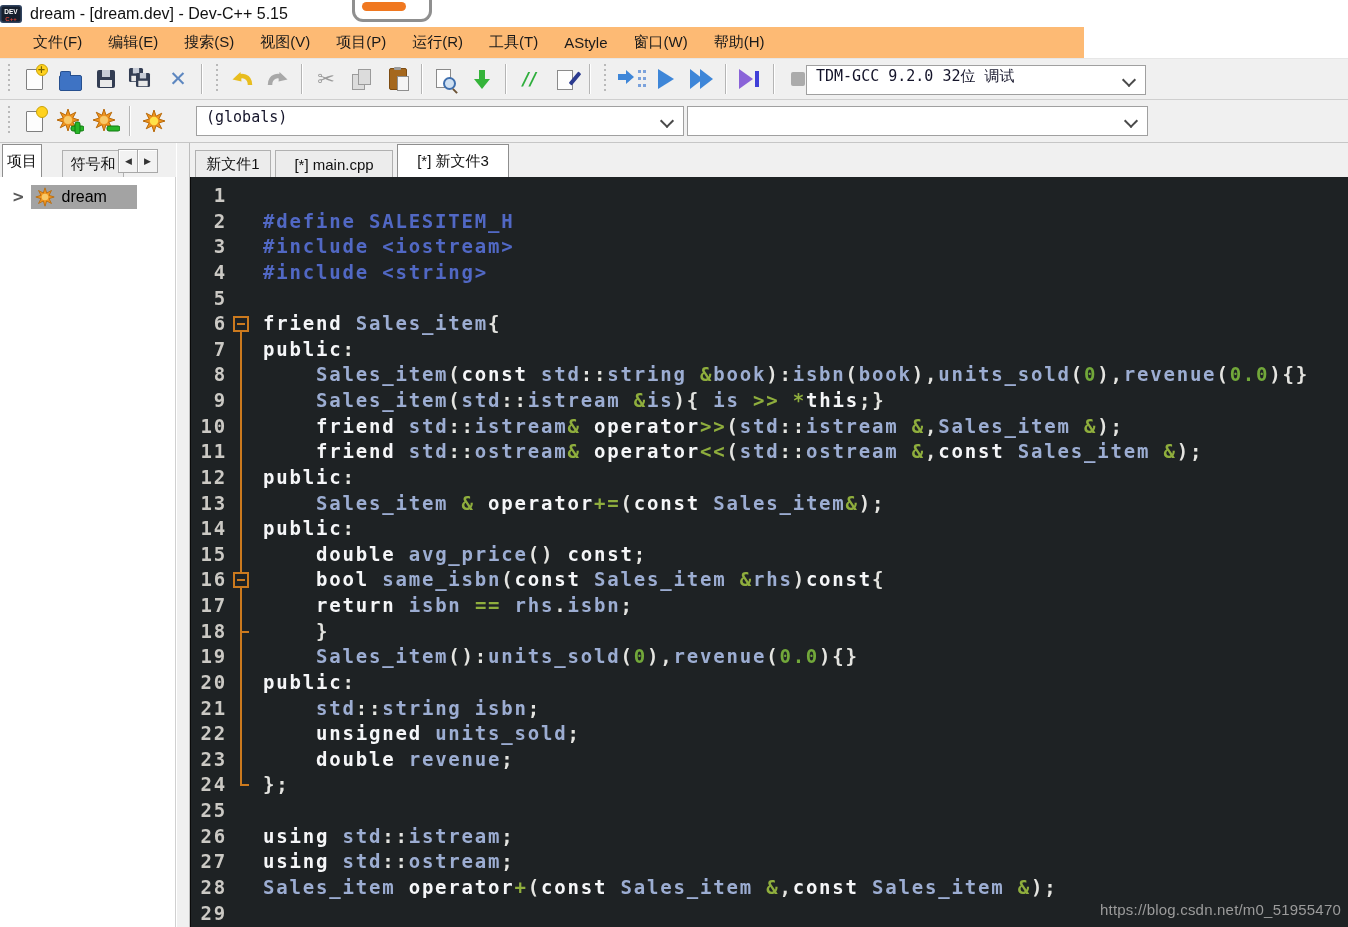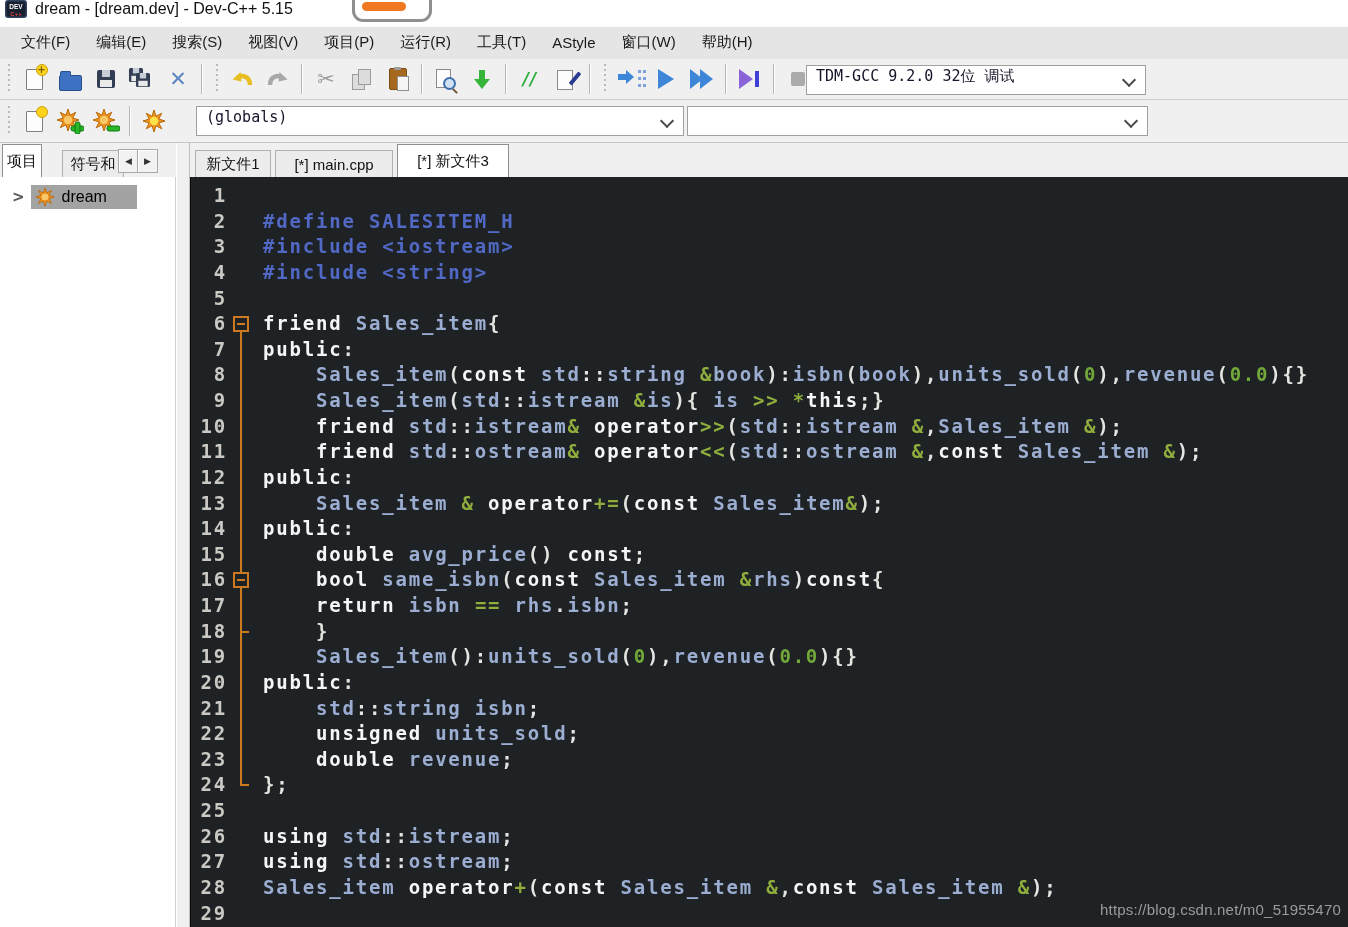--- a/index.html
+++ b/index.html
@@ -1,28 +1,28 @@
 <!DOCTYPE html>
 <html><head>
 <meta charset="utf-8">
 <style>
   html,body{margin:0;padding:0}
   body{width:1348px;height:927px;overflow:hidden;background:#fff;
        font-family:"Liberation Sans",sans-serif;position:relative;-webkit-font-smoothing:antialiased}
   .abs{position:absolute}
 
   
-  #titlebar{left:0;top:0;width:1348px;height:27px;background:#fff;display:flex;align-items:flex-start;padding-left:5px;box-sizing:border-box}
+  #titlebar{left:0;top:0;width:1348px;height:27px;background:#fff;display:flex;align-items:center;box-sizing:border-box}
   #title-text{font-size:16px;color:#111;margin-left:8px;white-space:nowrap}
   #crop-artifact{position:absolute;left:352px;top:0;width:74px;height:19px;background:#fff;
      border:3px solid #8f8f8f;border-top:none;border-radius:0 0 11px 11px}
   #crop-artifact i{position:absolute;left:7px;top:2px;width:44px;height:9px;background:#f07820;border-radius:5px}
 
   
-  #menubar{left:0;top:27px;width:1348px;height:31px;background:#e5e5e5;display:flex;align-items:center;padding-left:8px;box-sizing:border-box}
+  #menubar{left:0;top:27px;width:1084px;height:31px;background:#fdba74;display:flex;align-items:center;padding-left:20px;box-sizing:border-box}
   .menu-item{font-size:15px;color:#1a1a1a;padding:4px 13px;cursor:default;white-space:nowrap}
 
   
   .tb{left:0;width:1348px;background:#f0f0f0;display:flex;align-items:center;box-sizing:border-box}
   #tb1{top:58px;height:42px;border-top:1px solid #e6e6e6;border-bottom:1px solid #cfcfcf}
   #tb2{top:100px;height:43px;border-bottom:1px solid #c6c6c6}
   .grip{width:8px;height:30px;margin:0 3px 0 5px;flex:none;
         background:repeating-linear-gradient(#b9b9b9 0 2px,transparent 2px 5px);background-size:2px 100%;background-repeat:repeat-y;background-position:3px 0}
   .sep{width:1px;height:30px;background:#b5b5b5;border-right:1px solid #fff;margin:0 5px;flex:none}
   .tbtn{width:34px;height:34px;display:flex;align-items:center;justify-content:center;border:1px solid transparent;border-radius:3px;flex:none;position:relative}

